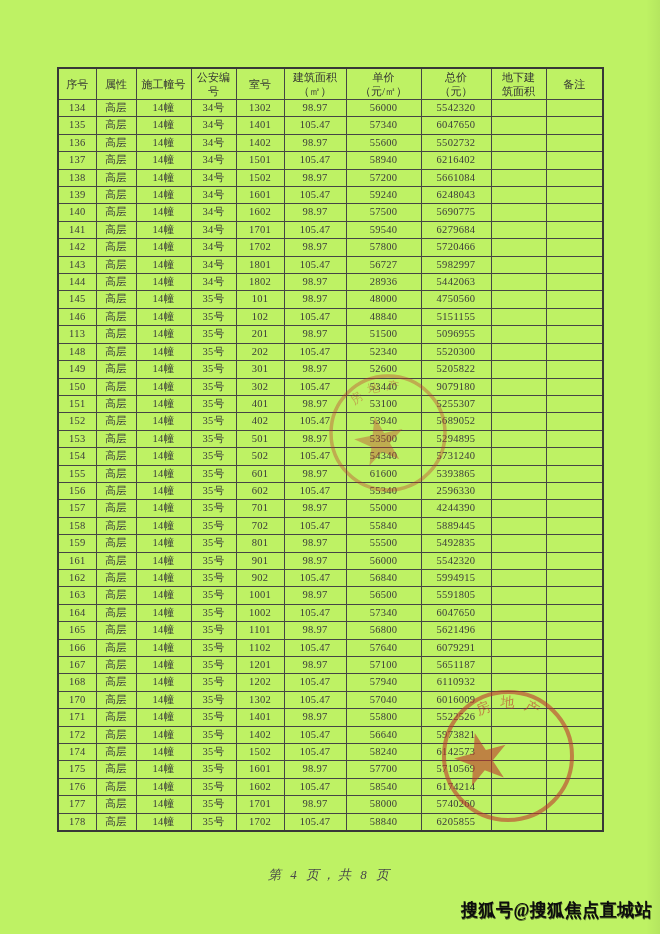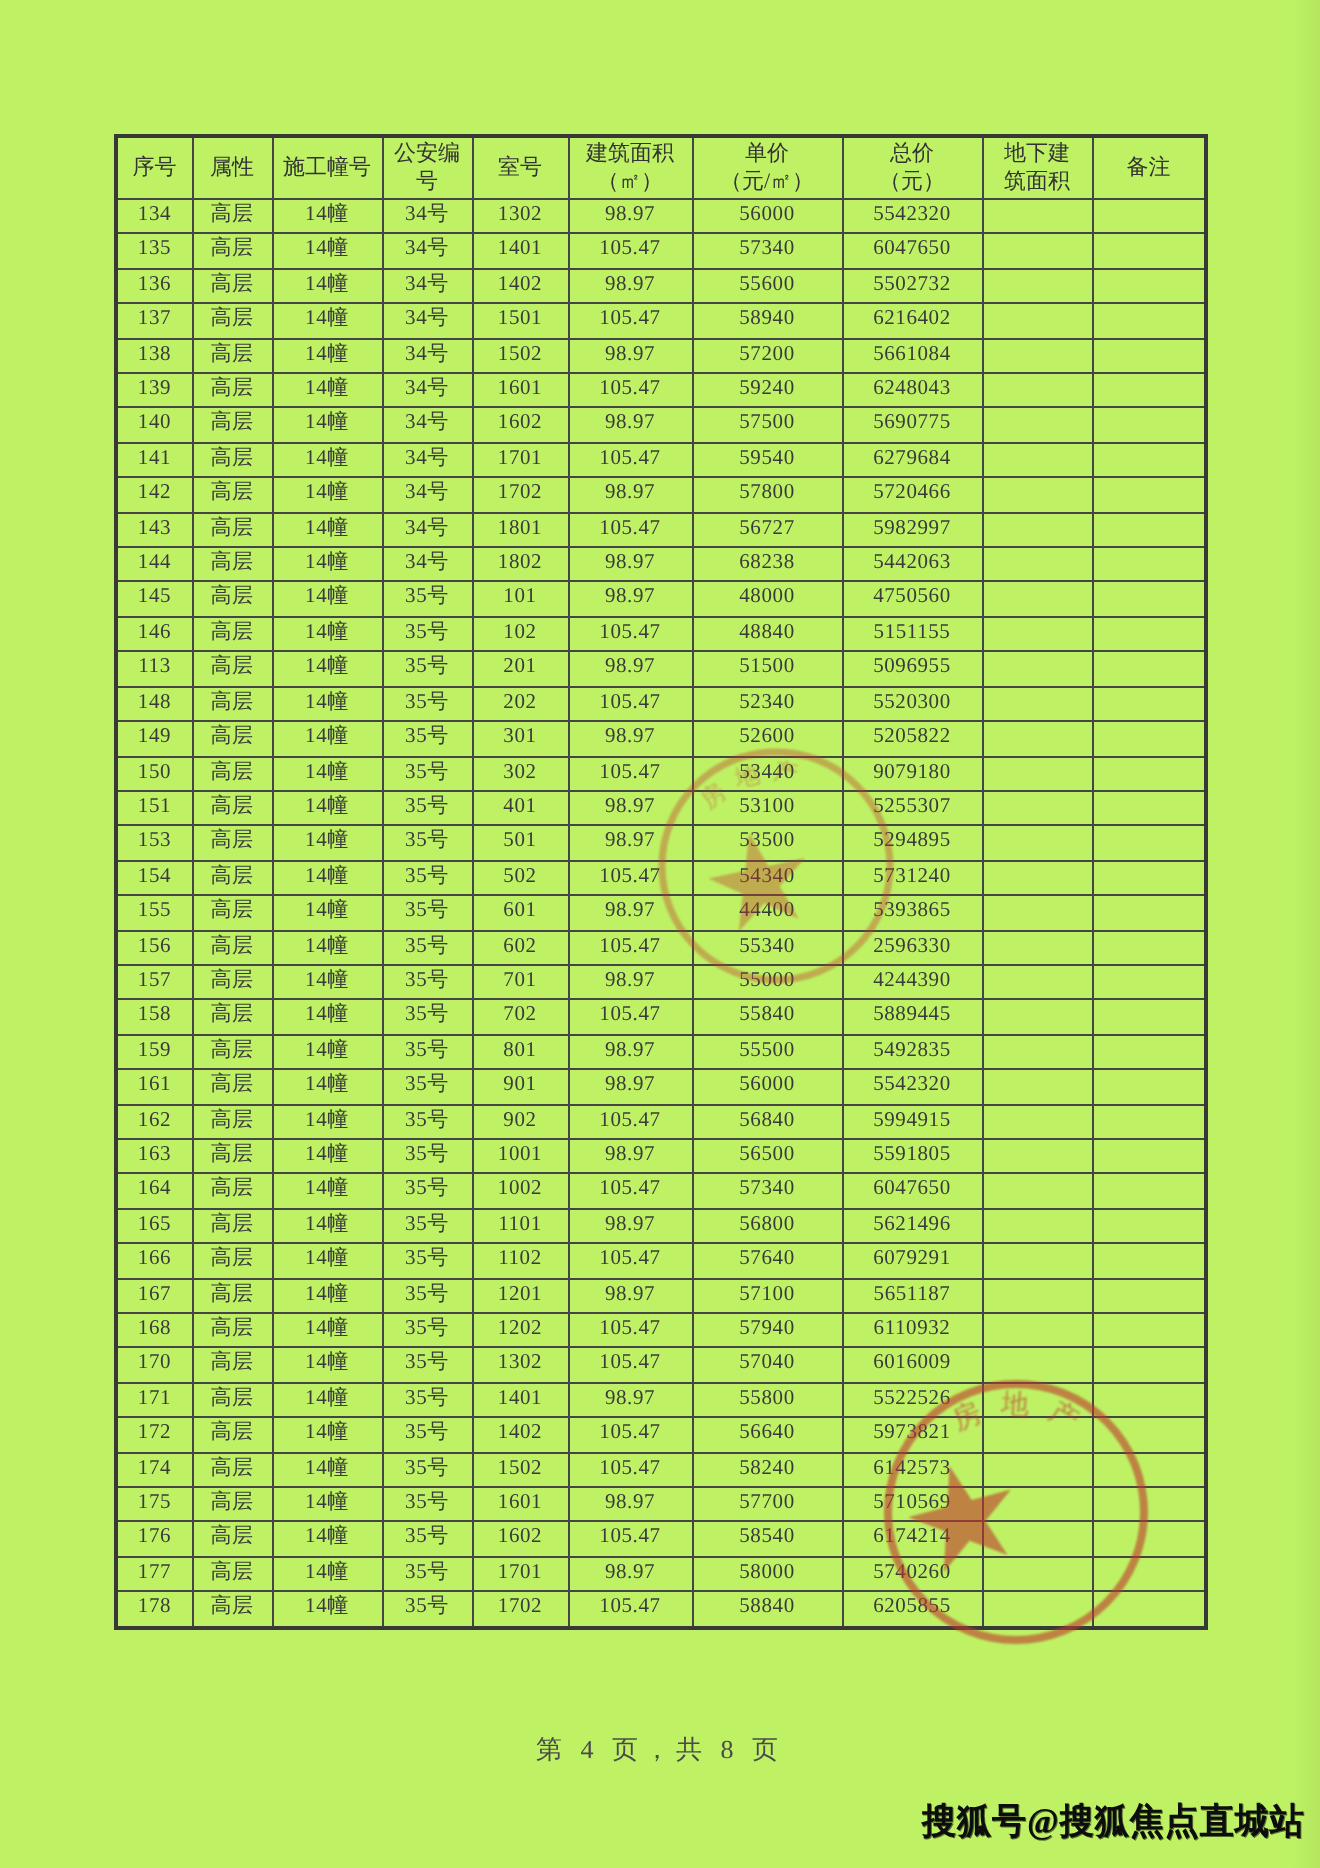--- a/index.html
+++ b/index.html
@@ -46,20 +46,21 @@
     letter-spacing:0.3px;
     color:#3a3a3a;
   }
   .footer-page{
     position:absolute;
     left:0;top:866px;width:660px;
     text-align:center;
     font-size:13px;
     letter-spacing:3px;
     color:#4a4a4a;
+    font-style:italic;
   }
   .watermark{
     position:absolute;
     left:461px;top:899px;
     width:199px;
     font-size:17px;
     font-weight:bold;
     letter-spacing:0.5px;
     color:#0d0d0d;
     text-shadow:0.5px 0.5px 0 rgba(0,0,0,0.55);
@@ -233,21 +234,21 @@
           <td></td>
           <td></td>
         </tr>
         <tr>
           <td>144</td>
           <td>高层</td>
           <td>14幢</td>
           <td>34号</td>
           <td>1802</td>
           <td>98.97</td>
-          <td>68238</td>
+          <td>28936</td>
           <td>5442063</td>
           <td></td>
           <td></td>
         </tr>
         <tr>
           <td>145</td>
           <td>高层</td>
           <td>14幢</td>
           <td>35号</td>
           <td>101</td>
@@ -323,20 +324,32 @@
           <td>14幢</td>
           <td>35号</td>
           <td>401</td>
           <td>98.97</td>
           <td>53100</td>
           <td>5255307</td>
           <td></td>
           <td></td>
         </tr>
         <tr>
+          <td>152</td>
+          <td>高层</td>
+          <td>14幢</td>
+          <td>35号</td>
+          <td>402</td>
+          <td>105.47</td>
+          <td>53940</td>
+          <td>5689052</td>
+          <td></td>
+          <td></td>
+        </tr>
+        <tr>
           <td>153</td>
           <td>高层</td>
           <td>14幢</td>
           <td>35号</td>
           <td>501</td>
           <td>98.97</td>
           <td>53500</td>
           <td>5294895</td>
           <td></td>
           <td></td>
@@ -353,21 +366,21 @@
           <td></td>
           <td></td>
         </tr>
         <tr>
           <td>155</td>
           <td>高层</td>
           <td>14幢</td>
           <td>35号</td>
           <td>601</td>
           <td>98.97</td>
-          <td>44400</td>
+          <td>61600</td>
           <td>5393865</td>
           <td></td>
           <td></td>
         </tr>
         <tr>
           <td>156</td>
           <td>高层</td>
           <td>14幢</td>
           <td>35号</td>
           <td>602</td>

